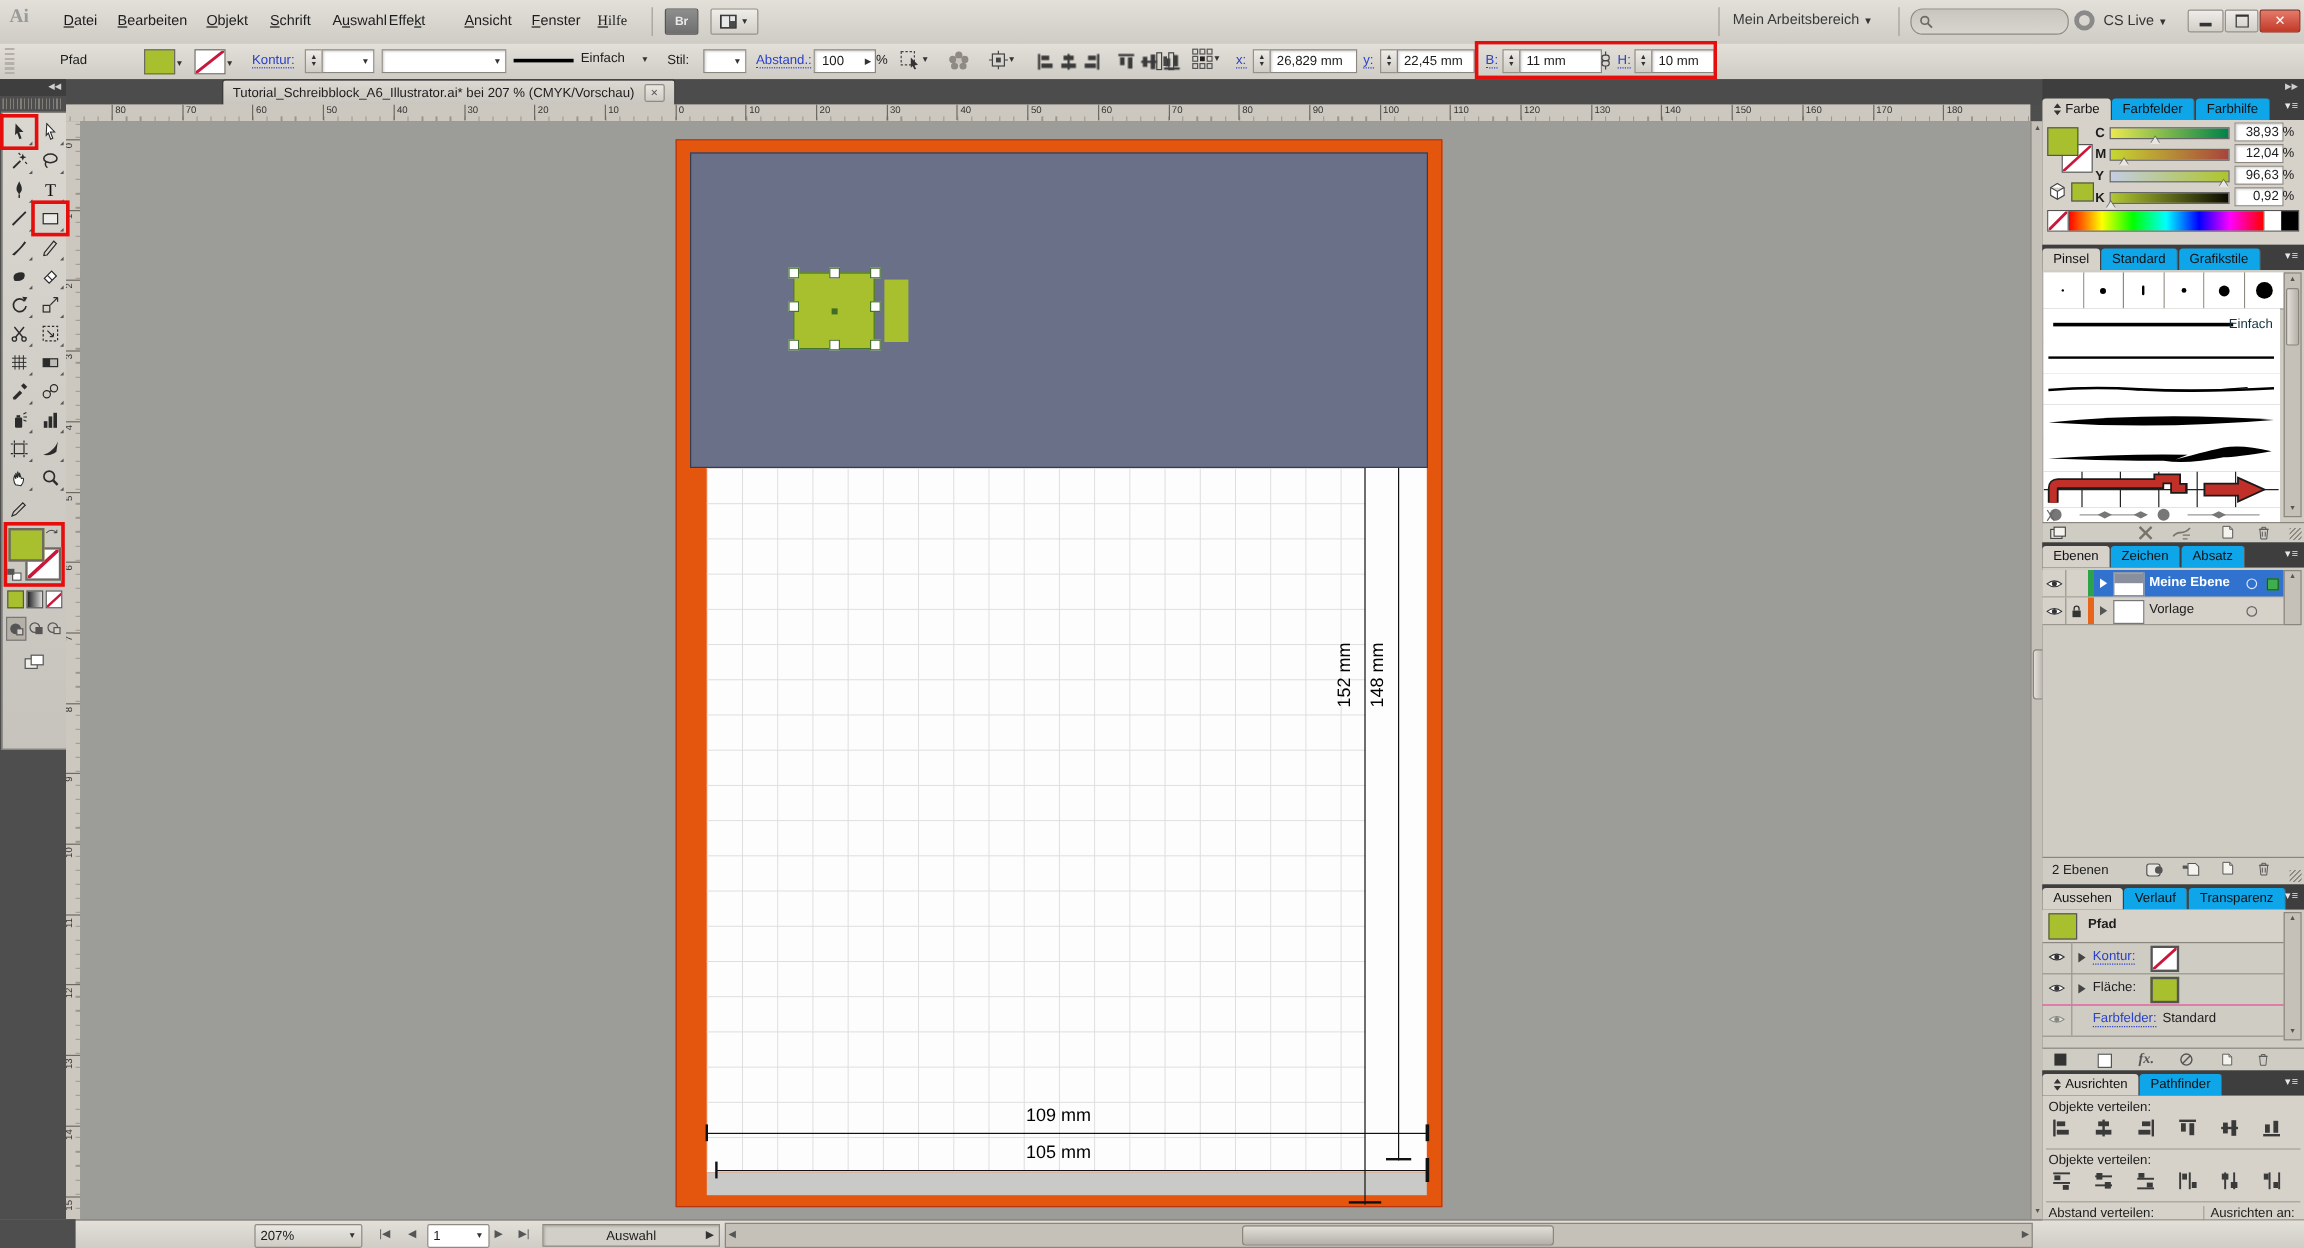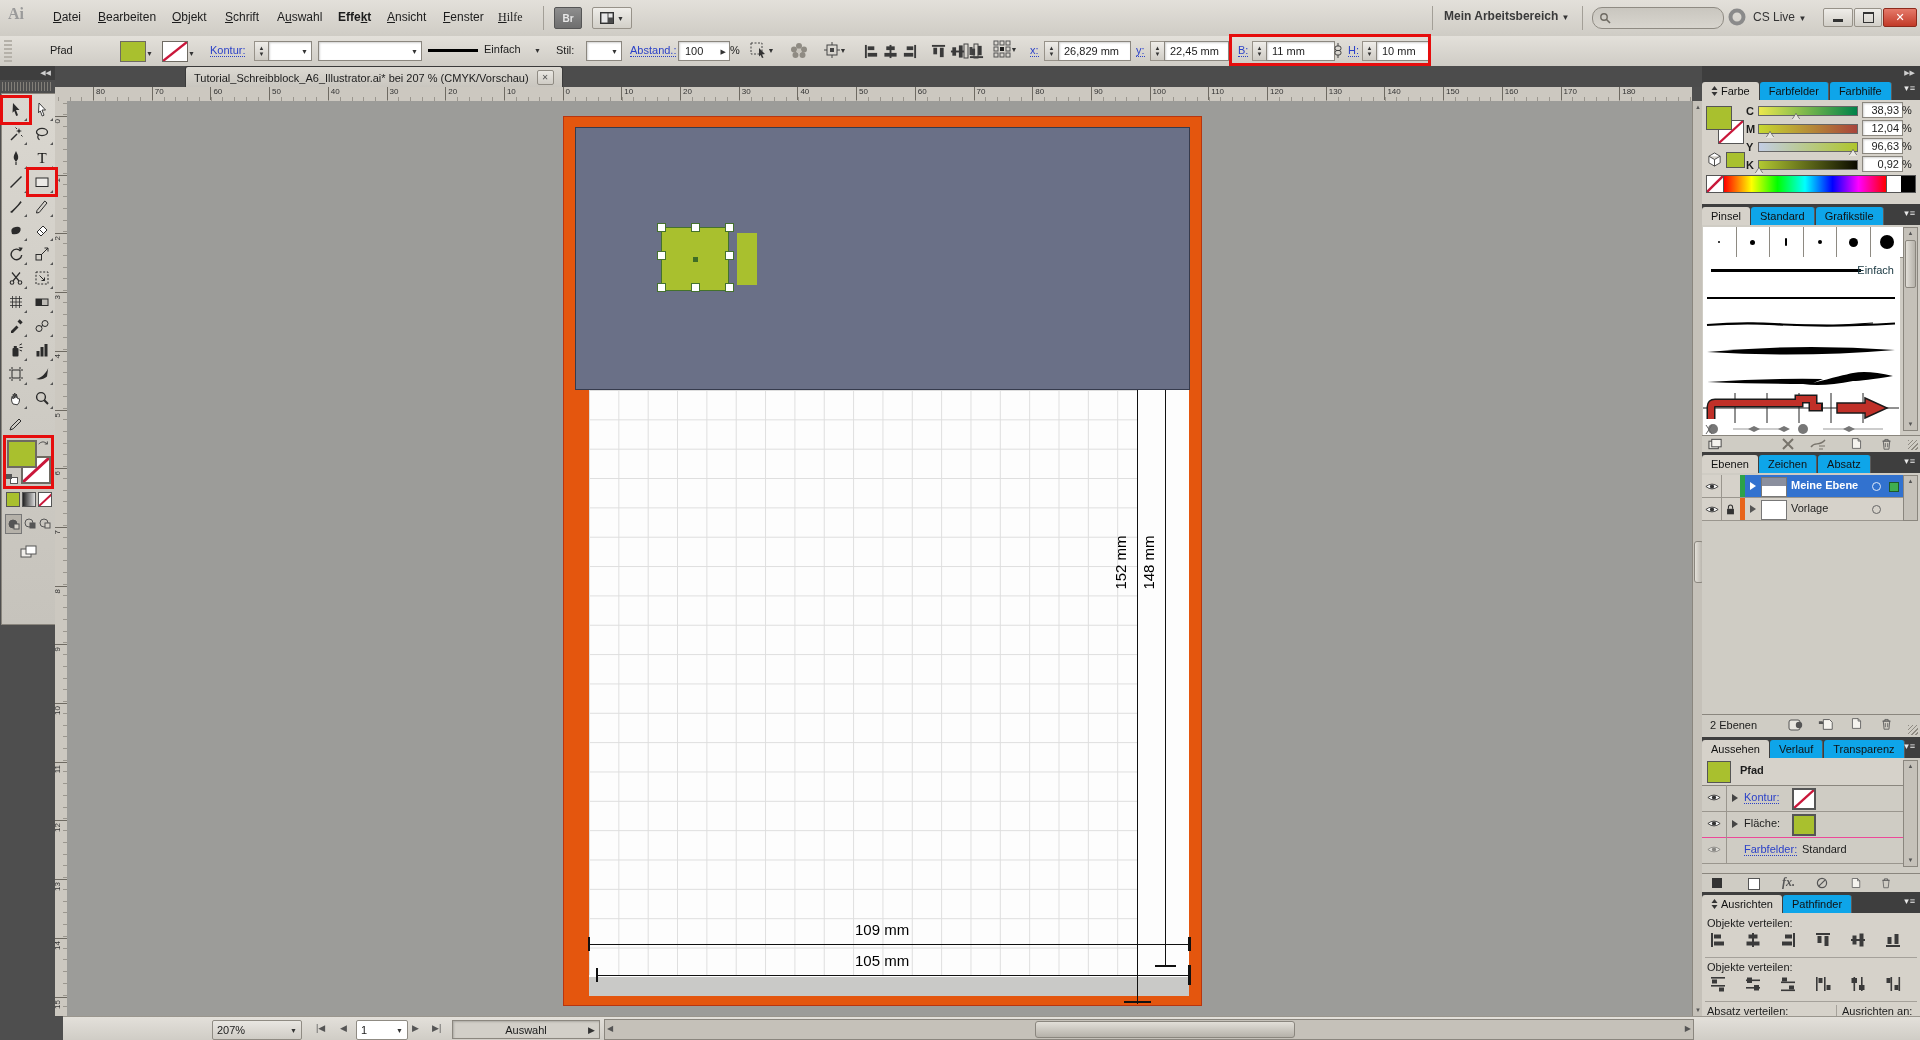--- a/index.html
+++ b/index.html
@@ -38,37 +38,37 @@
 <body>
 
 <div class="abs chrome" style="left:0;top:0;width:1920px;height:36px;border-bottom:1px solid #9a968e">
   <div class="abs" style="left:8px;top:5px;width:30px;height:26px;font-size:16px;font-weight:bold;color:#9a9a9a;font-family:'Liberation Serif',serif">Ai</div>
   <div id="menu-items">
       <div class="menu-item" style="left: 53px;"><u>D</u>atei</div>
       <div class="menu-item" style="left: 98px;"><u>B</u>earbeiten</div>
       <div class="menu-item" style="left: 172px;"><u>O</u>bjekt</div>
       <div class="menu-item" style="left: 225px;"><u>S</u>chrift</div>
       <div class="menu-item" style="left: 277px;">A<u>u</u>swahl</div>
-      <div class="menu-item" style="left: 338px; font-weight: bold;">Effe<u>k</u>t</div>
+      <div class="menu-item" style="left: 324px;">Effe<u>k</u>t</div>
       <div class="menu-item" style="left: 387px;"><u>A</u>nsicht</div>
       <div class="menu-item" style="left: 443px;"><u>F</u>enster</div>
       <div class="menu-item" style="left: 498px; font-family: Liberation Serif, serif;"><u>H</u>ilfe</div>
     </div>
   <div class="abs" style="left:543px;top:6px;width:1px;height:24px;background:#a39f97"></div>
   <div class="abs icbtn" style="left:554px;top:7px;width:26px;height:20px;background:linear-gradient(#8e8e8e,#6e6e6e);color:#e8e8e8;font-size:10px;font-weight:bold;border-color:#555">Br</div>
   <div class="abs icbtn" style="left:592px;top:7px;width:38px;height:20px;gap:3px">
     <svg class="ic" width="14" height="12" viewBox="0 0 14 12">
         <rect x="0.5" y="0.5" width="13" height="11" fill="#4a4a4a" stroke="#333"></rect>
         <rect x="1.5" y="1.5" width="6" height="9" fill="#e8e8e8"></rect>
         <rect x="8.5" y="1.5" width="4" height="4" fill="#e8e8e8"></rect>
       </svg>
     <span class="ddv">▼</span>
   </div>
   <div class="abs" style="left:1432px;top:6px;width:1px;height:24px;background:#a39f97"></div>
-  <div class="abs" style="left:1444px;top:9px;font-size:12px;font-weight:bold;color:#3a3a3a">
+  <div class="abs" style="left:1444px;top:9px;font-size:12px;font-weight:normal;color:#3a3a3a">
     <span>Mein Arbeitsbereich</span> <span class="ddv" style="font-size:8px">▼</span>
   </div>
   <div class="abs" style="left:1582px;top:6px;width:1px;height:24px;background:#a39f97"></div>
   <div class="abs" style="left:1592px;top:7px;width:124px;height:20px;border:1px solid #8f8b83;border-radius:10px;background:linear-gradient(#c9c6bf,#d8d5ce);display:flex;align-items:center;padding-left:6px" placeholder="">
     <svg class="ic" width="12" height="12" viewBox="0 0 12 12">
         <circle cx="5" cy="5" r="3.2" fill="none" stroke="#6e6a62" stroke-width="1.4"></circle>
         <path d="M7.5 7.5 L11 11" stroke="#6e6a62" stroke-width="1.6"></path>
       </svg>
   </div>
   <svg class="abs ic" style="left:1728px;top:8px" width="18" height="18" viewBox="0 0 18 18">
@@ -1089,21 +1089,21 @@
           <div class="alicon" style="left: 180px; top: 62px;">
             <svg class="ic" width="16" height="16" viewBox="0 0 16 16" fill="#3a3a3a">
               <rect x="5.5" y="1" width="1.6" height="14"></rect>
               <rect x="1.5" y="2" width="4" height="5"></rect>
               <rect x="13.5" y="1" width="1.6" height="14"></rect>
               <rect x="9.5" y="9" width="4" height="5"></rect>
             </svg>
           </div>
         </div>
       <div class="abs" style="left:3px;right:3px;top:88px;height:1px;background:#a5a19a"></div>
-      <span class="abs lbl" style="left:5px;top:92px">Absatz verteilen:</span>
+      <span class="abs lbl" style="left:5px;top:92px">Abstand verteilen:</span>
       <div id="align-row3">
           <div class="alicon" style="left: 5px; top: 104px;">
             <svg class="ic" width="16" height="16" viewBox="0 0 16 16" fill="#3a3a3a">
               <rect x="1" y="2" width="14" height="1.6"></rect>
               <rect x="4" y="5" width="8" height="2.6"></rect>
               <rect x="1" y="9" width="14" height="1.6"></rect>
               <rect x="6.5" y="12" width="3" height="3"></rect>
             </svg>
           </div>
           <div class="alicon" style="left: 35px; top: 104px;">

